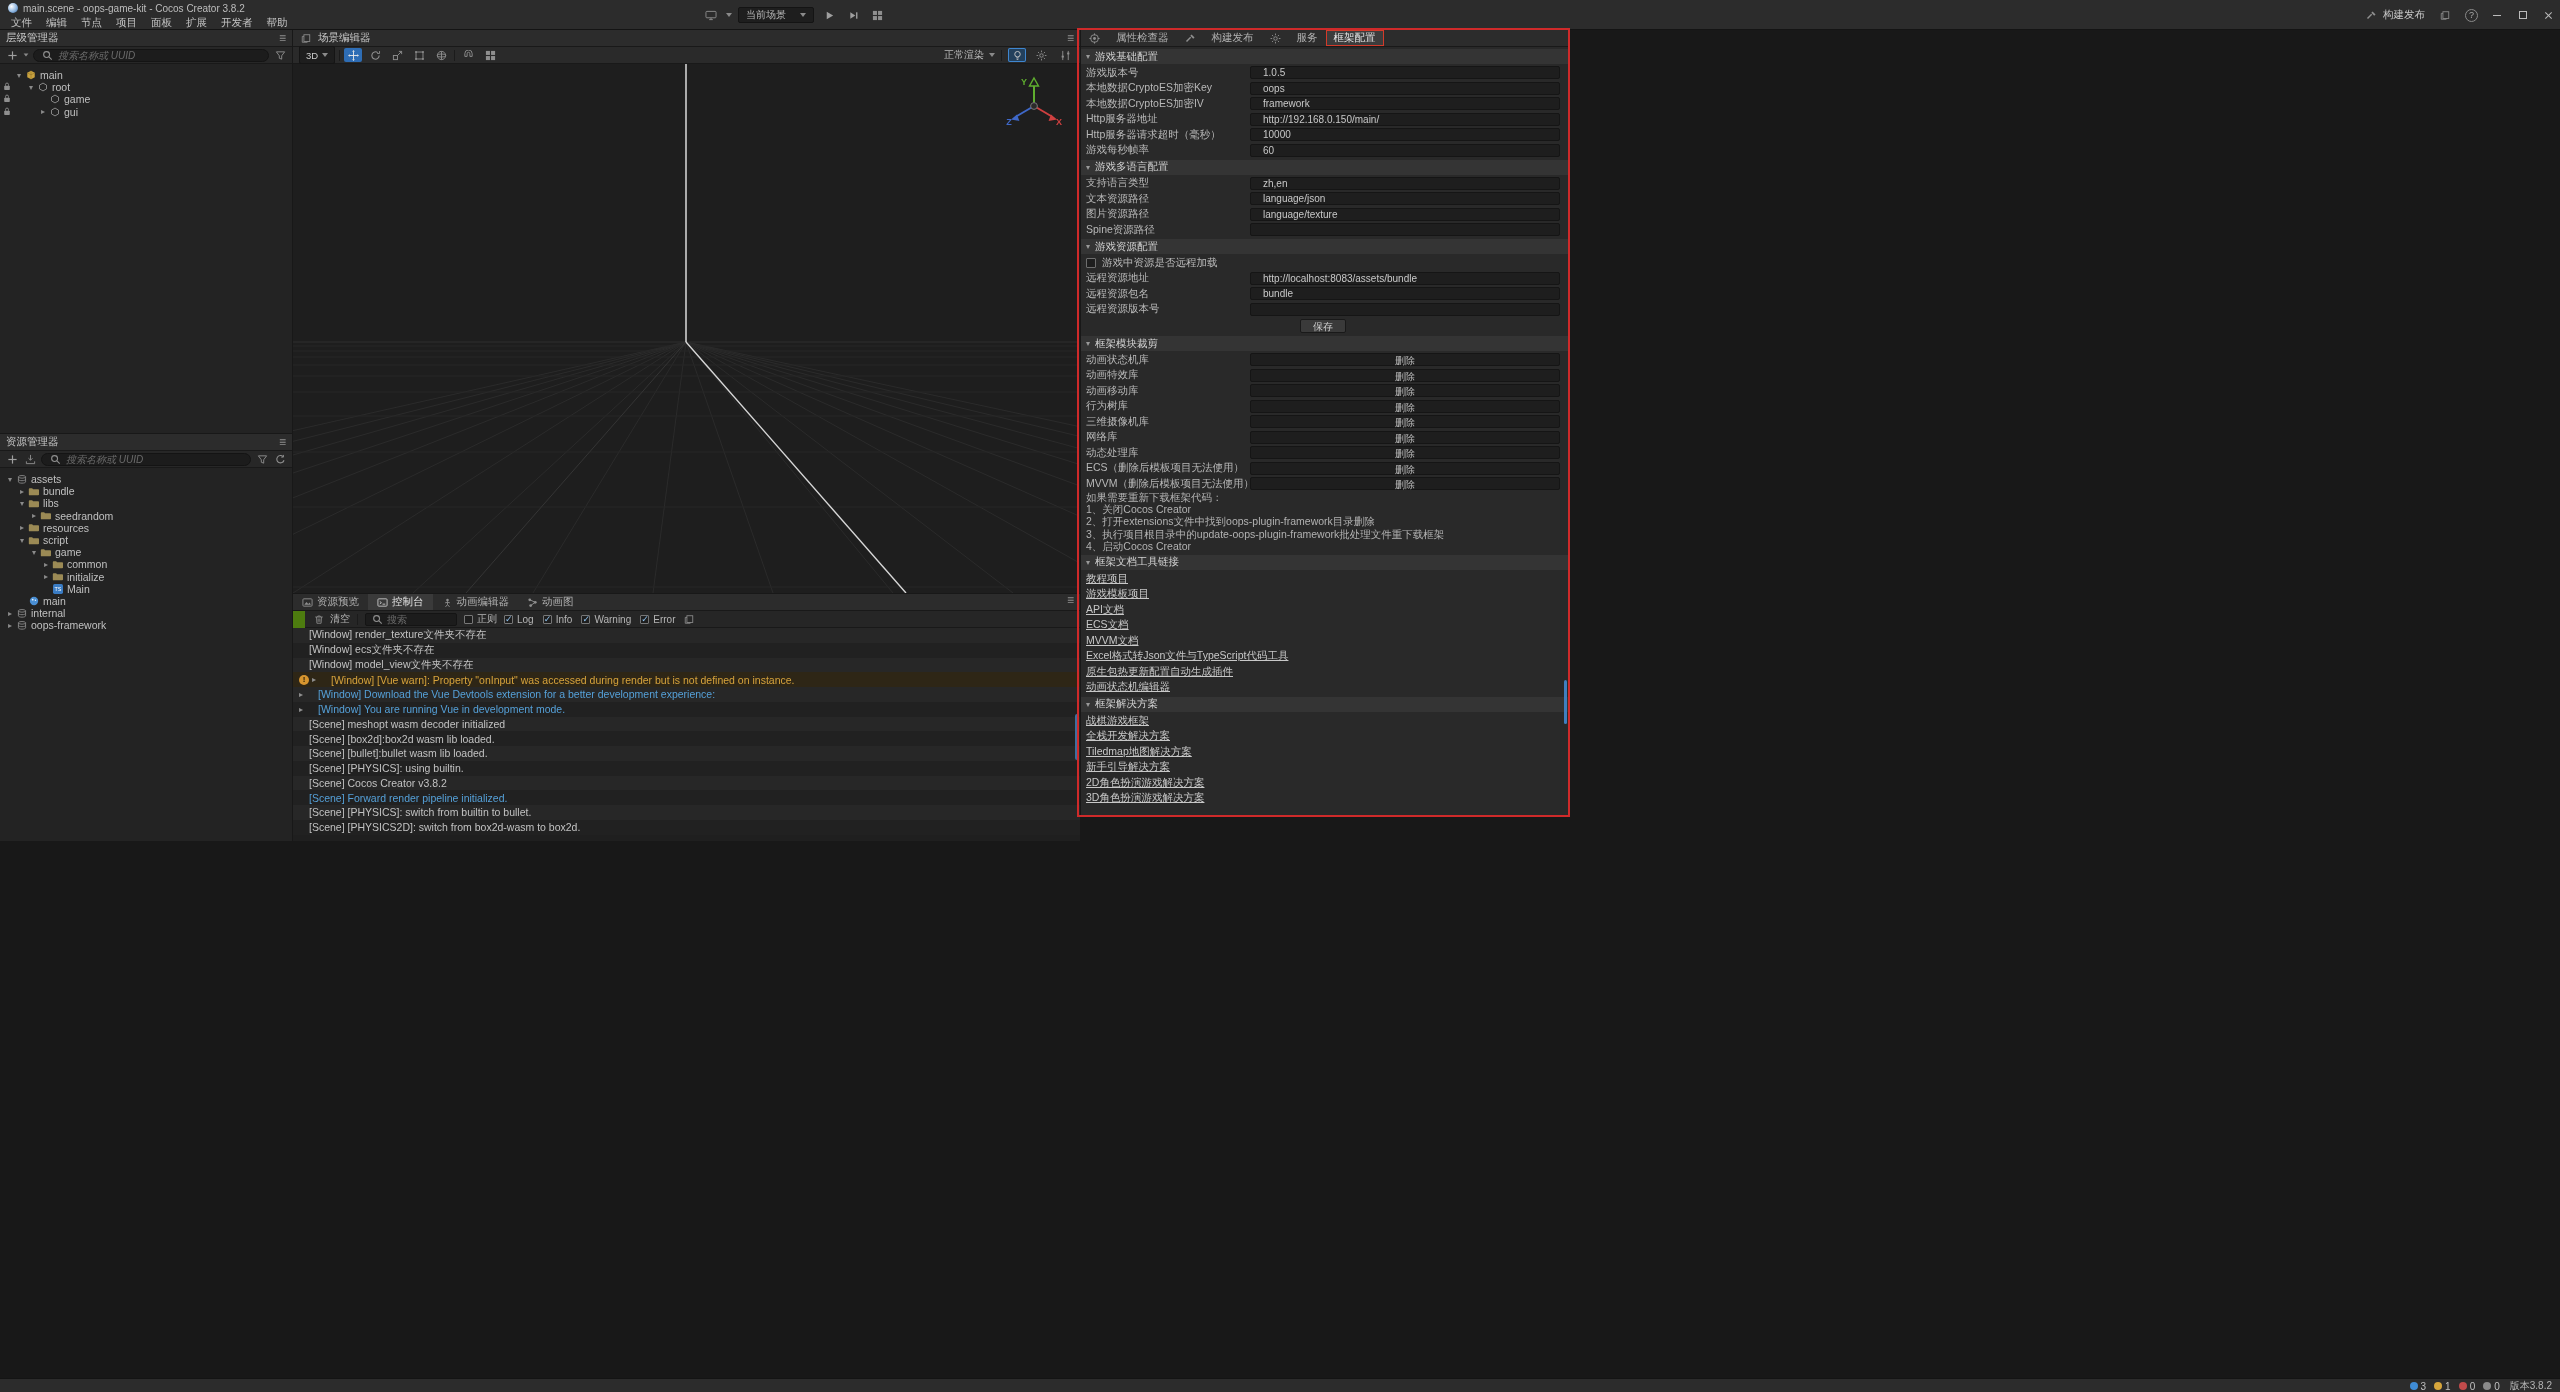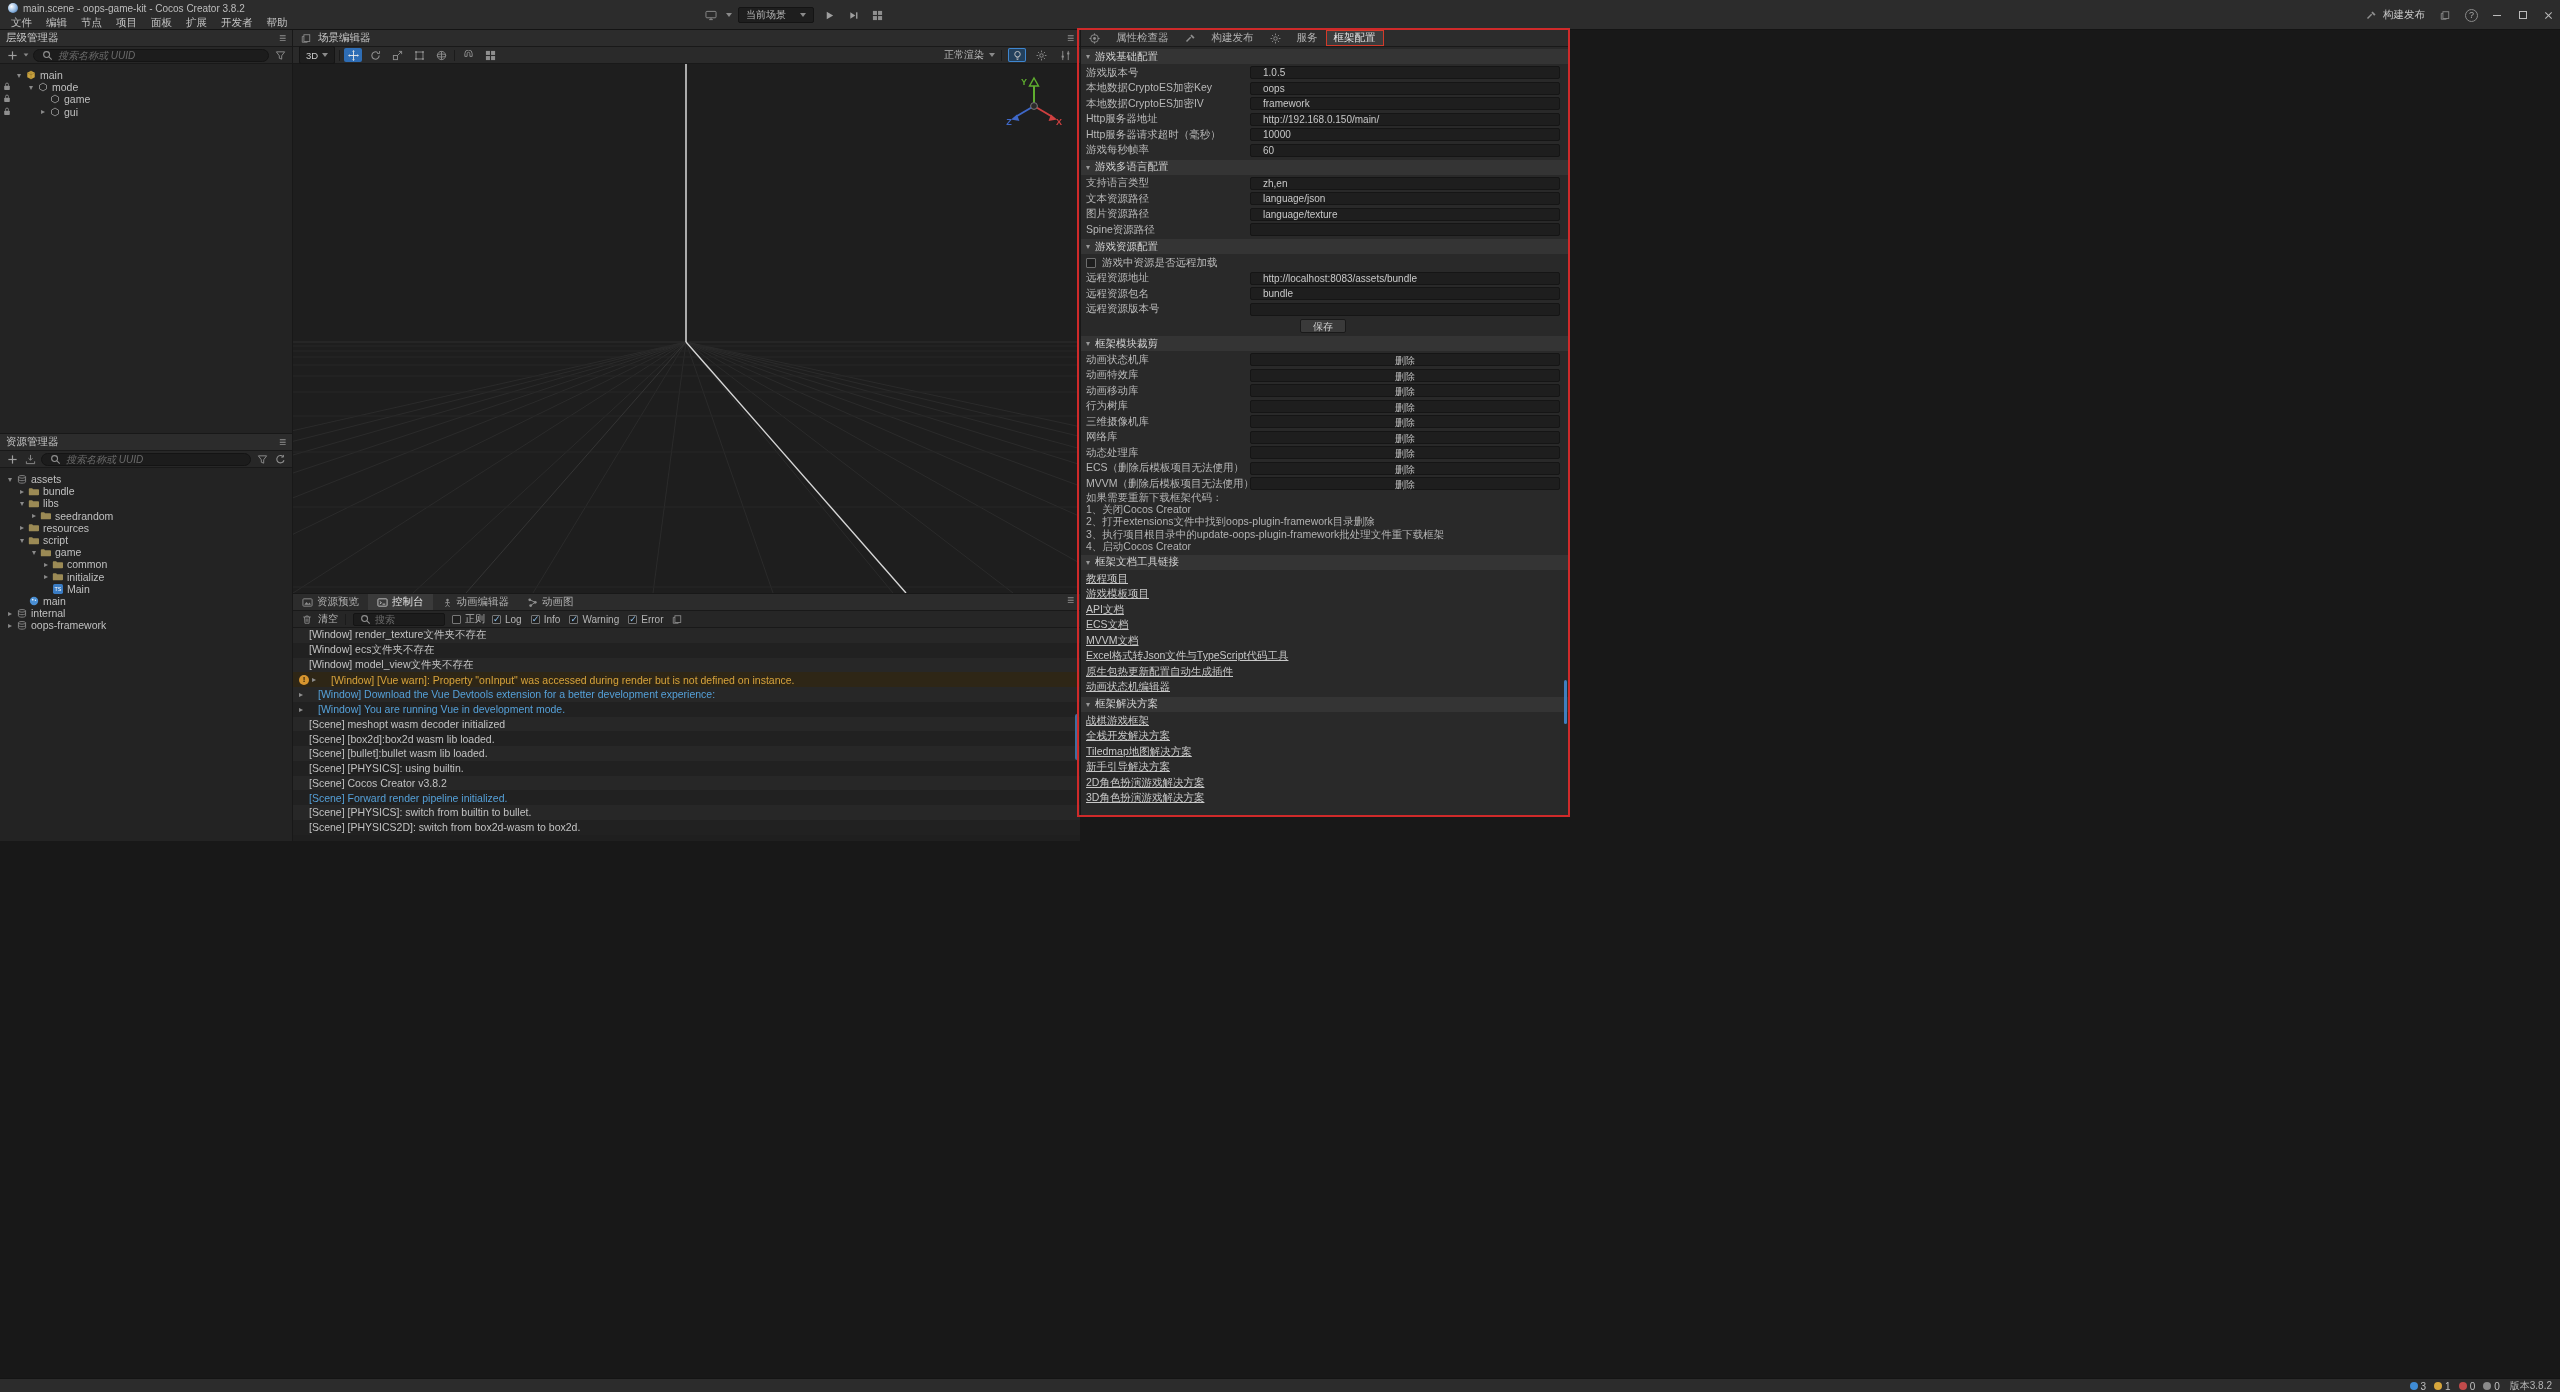--- a/index.html
+++ b/index.html
@@ -64,21 +64,21 @@
 .viewport{position:absolute;left:0;right:0;top:34px;bottom:0;background:#1e1e1e;overflow:hidden}
 .gizmo{position:absolute;right:14px;top:8px}
 .gtxt{font-size:9px;font-weight:bold}
 
 
 #consolep{left:293px;top:594px;width:787px;height:247px;background:#4d7c0f}
 .tabbar{height:17px;background:#2c2c2c;border-bottom:1px solid #191919;display:flex;align-items:stretch;padding-right:6px}
 .tabs{display:flex;align-items:stretch}
 .ctab{display:flex;align-items:center;gap:4px;padding:0 9px;font-size:10.5px;color:#b0b0b0}
 .ctab.active{background:#3a3a3a;color:#e2e2e2}
-.ctoolbar{position:absolute;left:0;right:0;top:17px;height:17px;background:#262626;border-bottom:1px solid #191919;display:flex;align-items:center;gap:7px;padding:0 7px;font-size:10px;color:#b5b5b5}
+.ctoolbar{position:absolute;left:12px;right:0;top:17px;height:17px;background:#262626;border-bottom:1px solid #191919;display:flex;align-items:center;gap:7px;padding:0 7px;font-size:10px;color:#b5b5b5}
 .csearch{width:92px;height:13px;background:#1c1c1c;border:1px solid #141414;border-radius:2px;display:flex;align-items:center;padding:0 4px;gap:3px}
 .csearch input{flex:1;min-width:0;background:transparent;border:none;outline:none;color:#bbb;font-size:10px}
 .csearch input::placeholder{color:#6b6b6b}
 .cb{width:9px;height:9px;border:1px solid #777;border-radius:1px;background:#1e1e1e;position:relative;flex:none}
 .cb.on::before{content:"✓";position:absolute;left:0;top:-2px;font-size:9px;color:#8fc3f0}
 .fitem{display:flex;align-items:center;gap:4px}
 .filters{display:flex;align-items:center;gap:9px}
 .loglist{position:absolute;left:0;right:0;top:34px;bottom:0;background:#1f1f1f;overflow:hidden}
 .logrow{height:14.75px;display:flex;align-items:center;padding:0 6px;font-size:10.5px;color:#c2c2c2;white-space:nowrap}
 .logrow:nth-child(odd){background:#272727}
@@ -251,21 +251,21 @@
             <rect x="1.5" y="4.6" width="7" height="5.4" rx="1" fill="#8f8f8f"></rect>
             <path d="M3.2 4.6V3a1.8 1.8 0 0 1 3.6 0v1.6" fill="none" stroke="#8f8f8f" stroke-width="1.1"></path>
           </svg>
         </span>
         <span class="arr">▾</span>
         <span class="ticon">
           <svg width="10" height="10" viewBox="0 0 12 12">
             <path d="M6 1.3l4.2 2.4v4.6L6 10.7 1.8 8.3V3.7Z" fill="none" stroke="#9a9a9a"></path>
           </svg>
         </span>
-        <span class="tlabel">mode</span>
+        <span class="tlabel">root</span>
       </div>
       <div class="trow" style="padding-left: 38px;">
         <span class="lockslot">
           <svg width="8" height="9" viewBox="0 0 10 11">
             <rect x="1.5" y="4.6" width="7" height="5.4" rx="1" fill="#8f8f8f"></rect>
             <path d="M3.2 4.6V3a1.8 1.8 0 0 1 3.6 0v1.6" fill="none" stroke="#8f8f8f" stroke-width="1.1"></path>
           </svg>
         </span>
         <span class="arr"></span>
         <span class="ticon">

